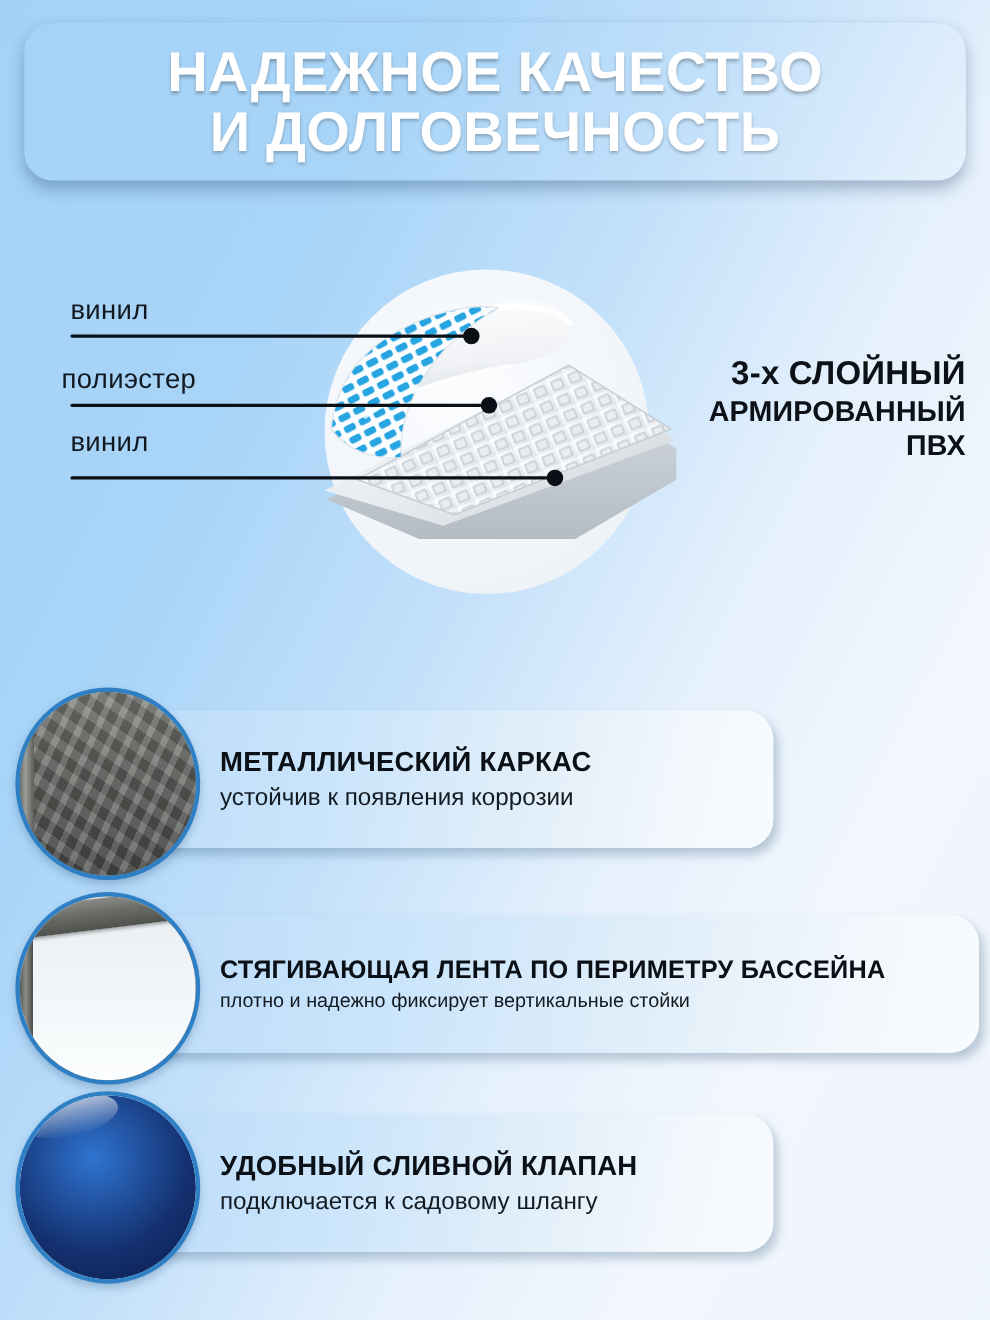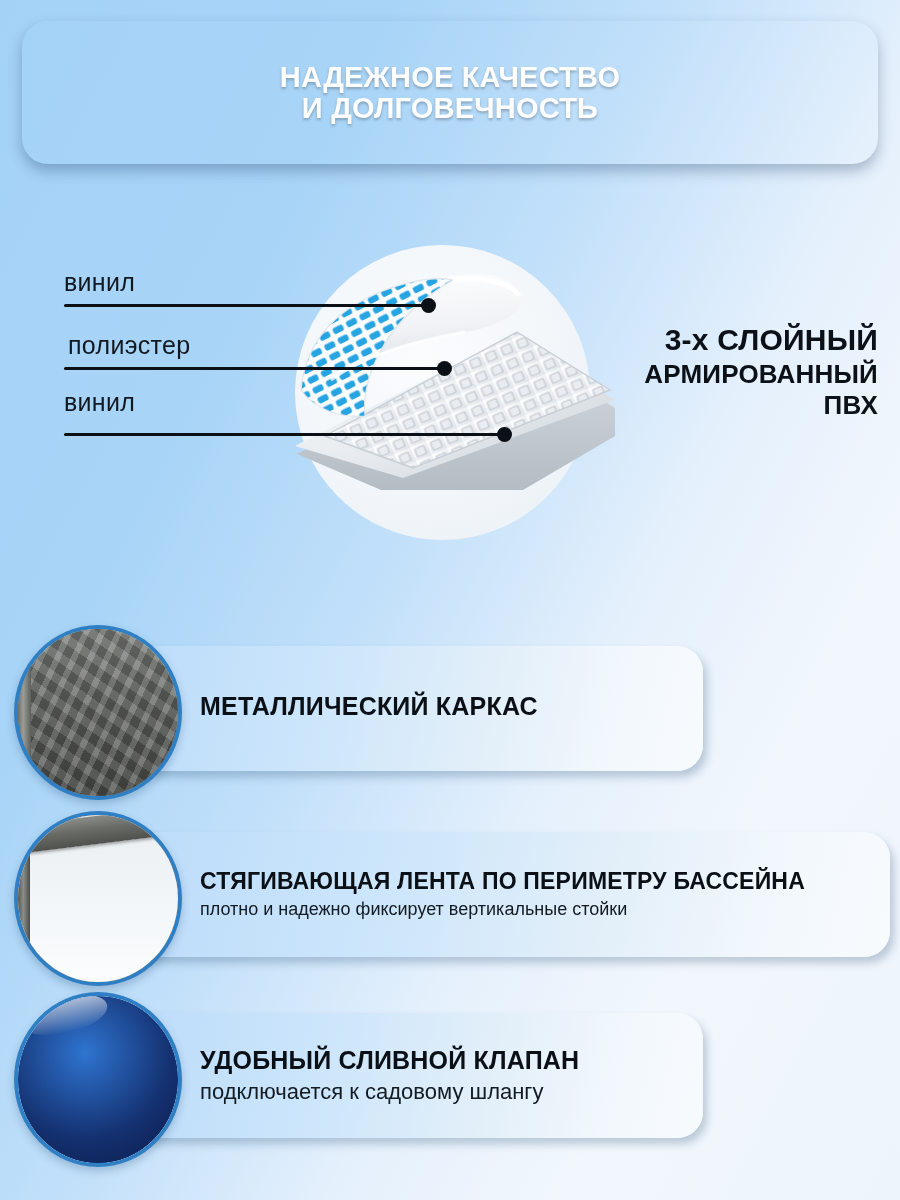--- a/index.html
+++ b/index.html
@@ -16,21 +16,21 @@
   
   .banner{
     position:absolute;left:22px;top:21px;width:856px;height:143px;
     border-radius:26px;
     background:linear-gradient(100deg,#1a4b7d 0%,#1d5displaced 0%,#1b4e81 18%,#23619c 46%,#2f74b8 72%,#3d86cf 100%);
     box-shadow:0 7px 14px rgba(20,50,90,.30);
     display:flex;align-items:center;justify-content:center;
   }
   .banner-title{
     color:#fff;text-align:center;line-height:1.04;
-    font-size:29px;font-weight:700;letter-spacing:.2px;
+    font-size:51px;font-weight:700;letter-spacing:.2px;
     text-shadow:0 2px 3px rgba(0,0,0,.25);
     padding:0 18px;
   }
   .banner-title .l2{display:block;}
 
   
   .diagram{position:absolute;left:0;top:200px;width:900px;height:360px;}
   .circle-bg{
     position:absolute;left:295px;top:45px;width:295px;height:295px;border-radius:50%;
     background:radial-gradient(circle at 42% 38%,#fdfdfe 0%,#f4f7fa 55%,#e9eff5 100%);
@@ -218,21 +218,21 @@
                C56,178 30,170 16,150 Z" fill="none" stroke="#dfe5ea" stroke-width="1.2"></path>
 
       <path d="M168,40 C196,36 226,42 234,56" fill="none" stroke="#ffffff" stroke-width="5" opacity=".9"></path>
       <path d="M46,140 C78,116 128,101 180,92" fill="none" stroke="#ffffff" stroke-width="3" opacity=".75"></path>
     </svg>
 
     <div class="lbl" style="left:64px;top:68px;">винил</div>
     <div class="leader" style="left:64px;top:104px;width:364px;"></div>
     <div class="dot" style="left:421px;top:98px;"></div>
 
-    <div class="lbl" style="left:68px;top:131px;">полиэстер</div>
+    <div class="lbl" style="left:56px;top:131px;">полиэстер</div>
     <div class="leader" style="left:64px;top:167px;width:380px;"></div>
     <div class="dot" style="left:437px;top:161px;"></div>
 
     <div class="lbl" style="left:64px;top:188px;">винил</div>
     <div class="leader" style="left:64px;top:233px;width:440px;"></div>
     <div class="dot" style="left:497px;top:227px;"></div>
   </div>
 
   <div class="pvc-text">
     <span class="big">3-х СЛОЙНЫЙ</span>
@@ -244,20 +244,21 @@
     <div class="card" style="width:575px;"></div>
     <div class="thumb">
       <div class="t1-water"></div>
       <div class="t1-rim"></div>
       <div class="t1-wall"></div>
       <div class="t1-post"></div>
       <div class="t1-bar"></div>
     </div>
     <div class="card-inner" style="left:200px;right:210px;">
       <div class="c-title" style="font-size:25px;">МЕТАЛЛИЧЕСКИЙ  КАРКАС</div>
+      <div class="c-sub" style="font-size:22px;">устойчив к появления коррозии</div>
     </div>
   </div>
 
   <div class="feature" style="left:0;top:832px;width:900px;text-decoration:underline;">
     <div class="card" style="width:762px;"></div>
     <div class="thumb">
       <div class="t2-wall"></div>
       <div class="t2-ground"></div>
       <div class="t2-strap"></div>
       <div class="t2-post"></div>

